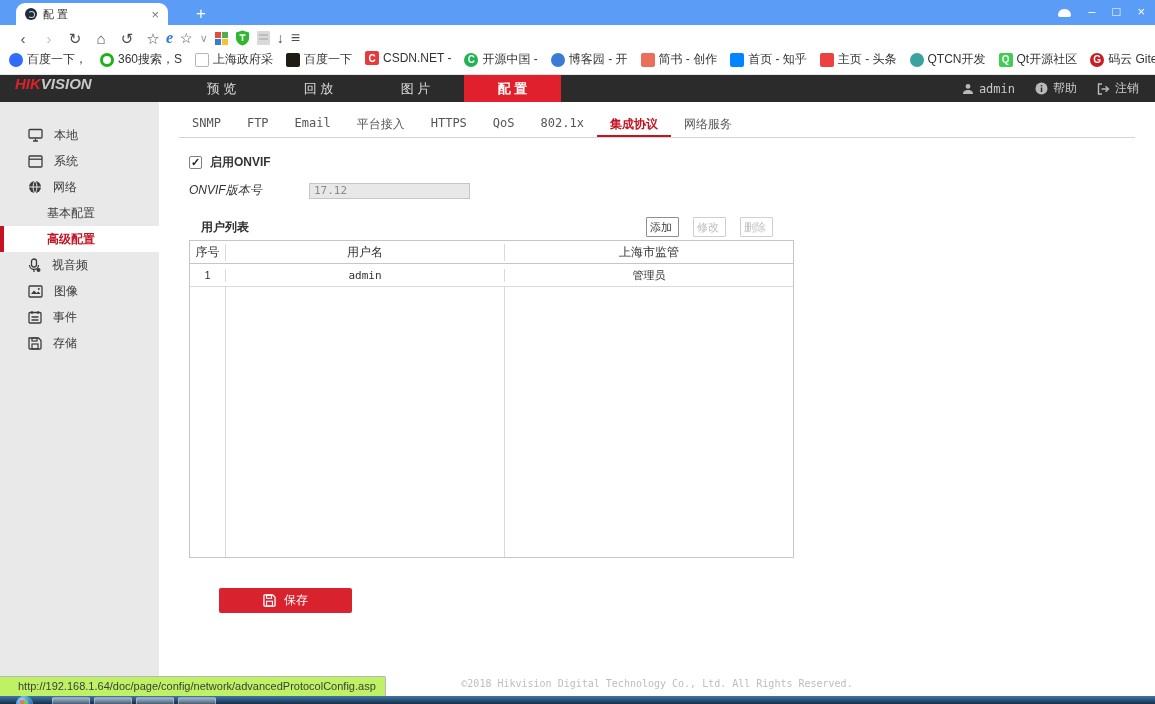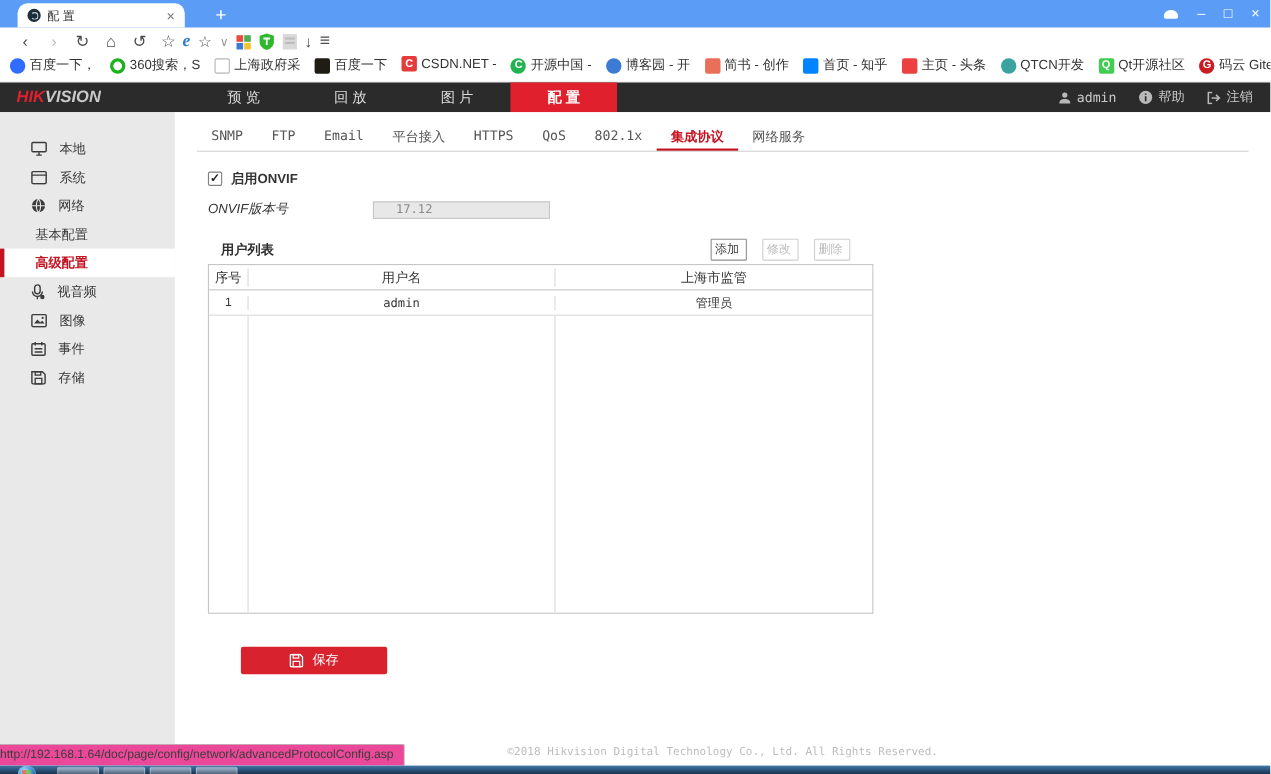--- a/index.html
+++ b/index.html
@@ -39,49 +39,49 @@
   .bm-ico { width:14px; height:14px; border-radius:2px; font-size:10px; color:#fff; display:flex; align-items:center; justify-content:center; font-weight:bold; flex:none; }
   .ico-baidu{background:#306cff;border-radius:50%;} .ico-360{background:#fff;border:3px solid #1db11d;border-radius:50%;width:14px;height:14px;}
   .ico-page{background:#fff;border:1px solid #b5b5b5;} .ico-shj{background:#1f1c14;color:#d9a43a;}
   .ico-csdn{background:#e53b3b;} .ico-osc{background:#21b351;border-radius:50%;}
   .ico-cnb{background:#3b7bd4;border-radius:50%;} .ico-js{background:#ea6f5a;}
   .ico-zh{background:#0084ff;} .ico-tt{background:#ed4040;}
   .ico-qtcn{background:#3aa3a0;border-radius:50%;} .ico-qtc{background:#41cd52;}
   .ico-gitee{background:#c71d23;border-radius:50%;}
 
   
-  .appheader { height:27px; background:#2b2b2b; display:flex; align-items:center; }
+  .appheader { height:27px; background:#2b2b2b; display:flex; }
   .hik-logo { width:173px; padding-left:15px; font-style:italic; font-weight:bold; font-size:15px; flex:none; }
   .hik-logo .hik { color:#e0212d; } .hik-logo .vision { color:#c9c9c9; }
   .nav-item { width:97px; height:27px; line-height:27px; text-align:center; color:#dcdcdc; font-size:13px; }
   .nav-item.active { background:#e0212d; color:#fff; font-weight:bold; }
   .hdr-right { margin-left:auto; display:flex; align-items:center; gap:20px; padding-right:16px; color:#c9c9c9; font-size:12px; }
   .hdr-chip { display:flex; align-items:center; gap:5px; }
   .hdr-chip svg { display:block; }
 
   
   .page-body { display:flex; height:594px; position:relative; }
   .sidebar { width:159px; background:#e9e9e9; padding-top:20px; flex:none; }
   .side-item { height:26px; display:flex; align-items:center; gap:11px; padding-left:28px; font-size:12px; color:#3a3a3a; position:relative; }
   .side-item svg { flex:none; display:block; }
-  .side-item.child { padding-left:32px; }
+  .side-item.child { padding-left:47px; }
   .side-item.active { background:#fff; color:#c41422; font-weight:bold;align-items:center; }
   .side-item.active::before { content:''; position:absolute; left:0; top:0; bottom:0; width:4px; background:#c41422; }
 
   .content { flex:1; position:relative; background:#fff; }
   .cfg-tabs { margin:14px 20px 0 20px; border-bottom:1px solid #d4d4d4; display:flex; }
   .cfg-tab { padding:0 13px; font-size:12px; color:#555; height:21px; font-family:"DejaVu Sans Mono","Liberation Sans",sans-serif; }
   .cfg-tab.active { color:#c41422; font-weight:bold; border-bottom:2px solid #c41422; }
 
   .formarea { margin-left:30px; margin-top:16px; }
   .chk-row { display:flex; align-items:center; gap:8px; font-size:12px; color:#333; font-weight:bold; }
   .checkbox { width:13px; height:13px; border:1px solid #808080; background:#fff; font-size:11px; line-height:11px; text-align:center; color:#222; border-radius:2px; }
   .ver-row { margin-top:11px; display:flex; align-items:center; font-size:12px; color:#333; }
   .ver-label { width:120px;font-style:italic; }
-  .ver-input { width:161px; height:16px; background:#e8e8e8; border:1px solid #c6c6c6; color:#8a8a8a; font-size:11px; padding:0 20px; font-family:"DejaVu Sans Mono",monospace;margin-left:30px; }
+  .ver-input { width:161px; height:16px; background:#e8e8e8; border:1px solid #c6c6c6; color:#8a8a8a; font-size:11px; padding:0 4px; font-family:"DejaVu Sans Mono",monospace; }
 
   .panel { margin-top:15px; width:605px; }
   .panel-head { display:flex; align-items:center; height:26px; }
   .panel-title { font-size:12px; font-weight:bold; color:#2e2e2e; padding-left:12px; }
   .panel-btns { margin-left:auto; display:flex; gap:14px; padding-right:21px; }
   .pbtn { min-width:33px; height:20px; font-size:11px; background:#fff; border:1px solid #8f8f8f; color:#3e3e3e; line-height:18px; text-align:left; border-radius:1px; padding:0 3px; }
   .pbtn.disabled { border-color:#cfcfcf; color:#bdbdbd; }
 
   .utable { border:1px solid #c6c6c6; height:318px; display:flex; flex-direction:column; font-size:11px; color:#333; }
   .trow { display:flex; border-bottom:1px solid #dadada; height:23px; align-items:center; text-align:center; flex:none; }
@@ -91,21 +91,21 @@
   .trow.head .cell-name { font-family:inherit; }
   .cell-type { flex:1; }
   .tfill { flex:1; display:flex; }
   .tfill .cell-name { height:100%; }
 
   .save-btn { margin:30px 0 0 30px; width:133px; height:25px; background:#d8232f; color:#fff; font-size:12px; display:flex; align-items:center; justify-content:center; gap:8px; border:none; border-radius:2px; }
   .save-btn svg { display:block; }
 
   .copyright { position:absolute; bottom:7px; left:0; right:0; text-align:center; font-size:10px; color:#bdbdbd; font-family:"DejaVu Sans Mono",monospace; }
 
-  .status-tip { position:absolute; left:0; bottom:8px; background:#ec4899; border:1px solid #b7b7b7; border-left:none; border-bottom:none; padding:3px 9px 4px 0; font-size:11px; color:#3d3d3d; z-index:6; border-radius:0 2px 0 0; }
+  .status-tip { position:absolute; left:0; bottom:8px; background:#bef264; border:1px solid #b7b7b7; border-left:none; border-bottom:none; padding:3px 9px 4px 18px; font-size:11px; color:#3d3d3d; z-index:6; border-radius:0 2px 0 0; }
 
   .taskbar { position:absolute; left:0; right:0; bottom:0; height:8px; background:linear-gradient(#4176a8,#16304a); overflow:hidden; z-index:7; }
   .start-orb { position:absolute; left:16px; top:0px; width:17px; height:17px; border-radius:50%;
     background:radial-gradient(circle at 38% 32%, #bfe6ff 0%, #4b9fe0 35%, #1d5e9e 65%, #0d2f57 100%);
     box-shadow:inset 0 0 2px rgba(255,255,255,.7); }
   .orb-flag { position:absolute; left:4px; top:4px; width:8px; height:6px;
     background:linear-gradient(90deg,#e8684a 50%,#7ec24b 50%); border-radius:1px; opacity:.85; }
   .task-btn { position:absolute; top:1px; width:38px; height:10px; border-radius:2px;
     background:linear-gradient(rgba(255,255,255,.5),rgba(255,255,255,.12)); border:1px solid rgba(255,255,255,.35); }
 </style>

